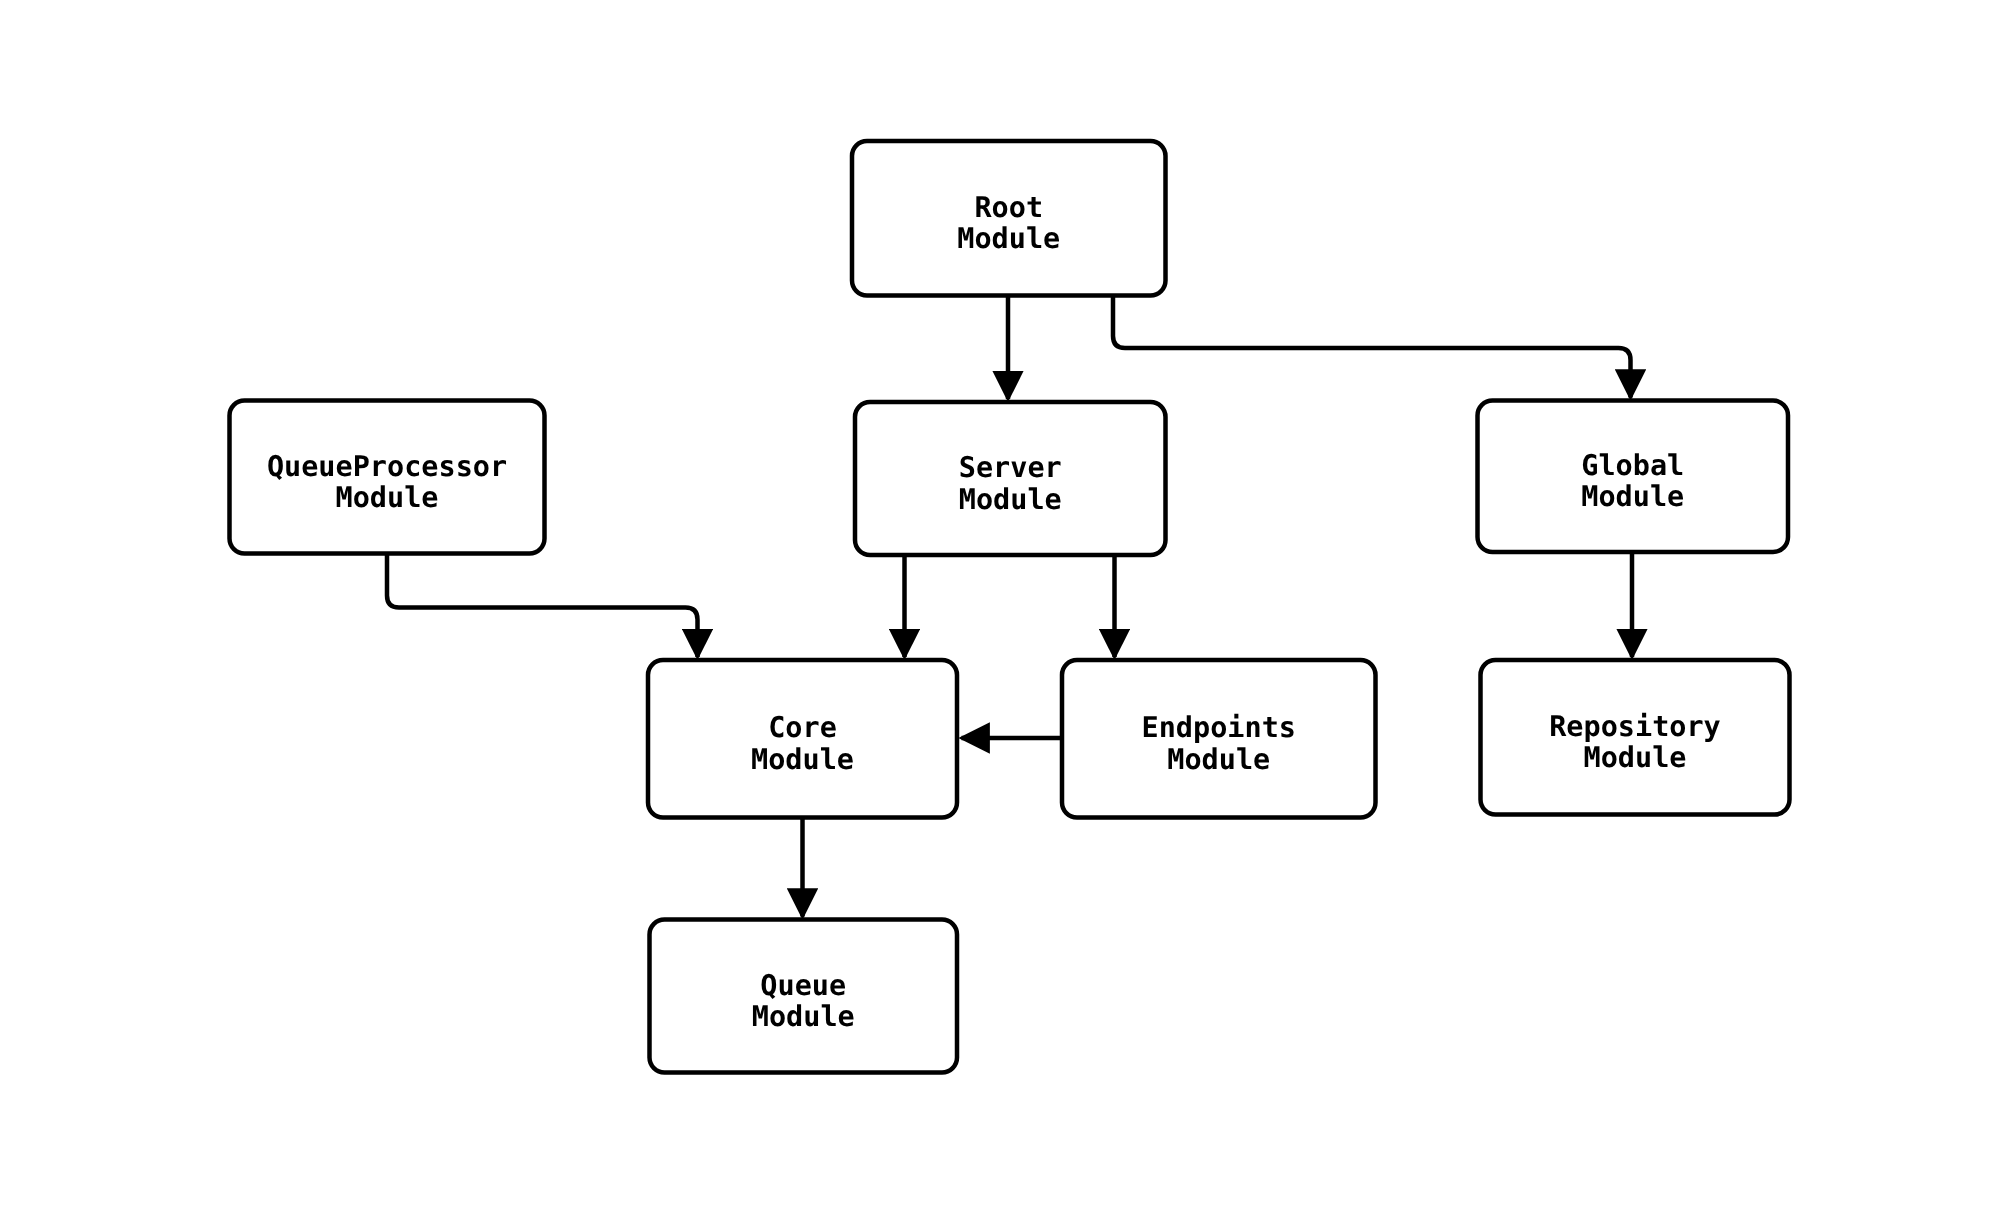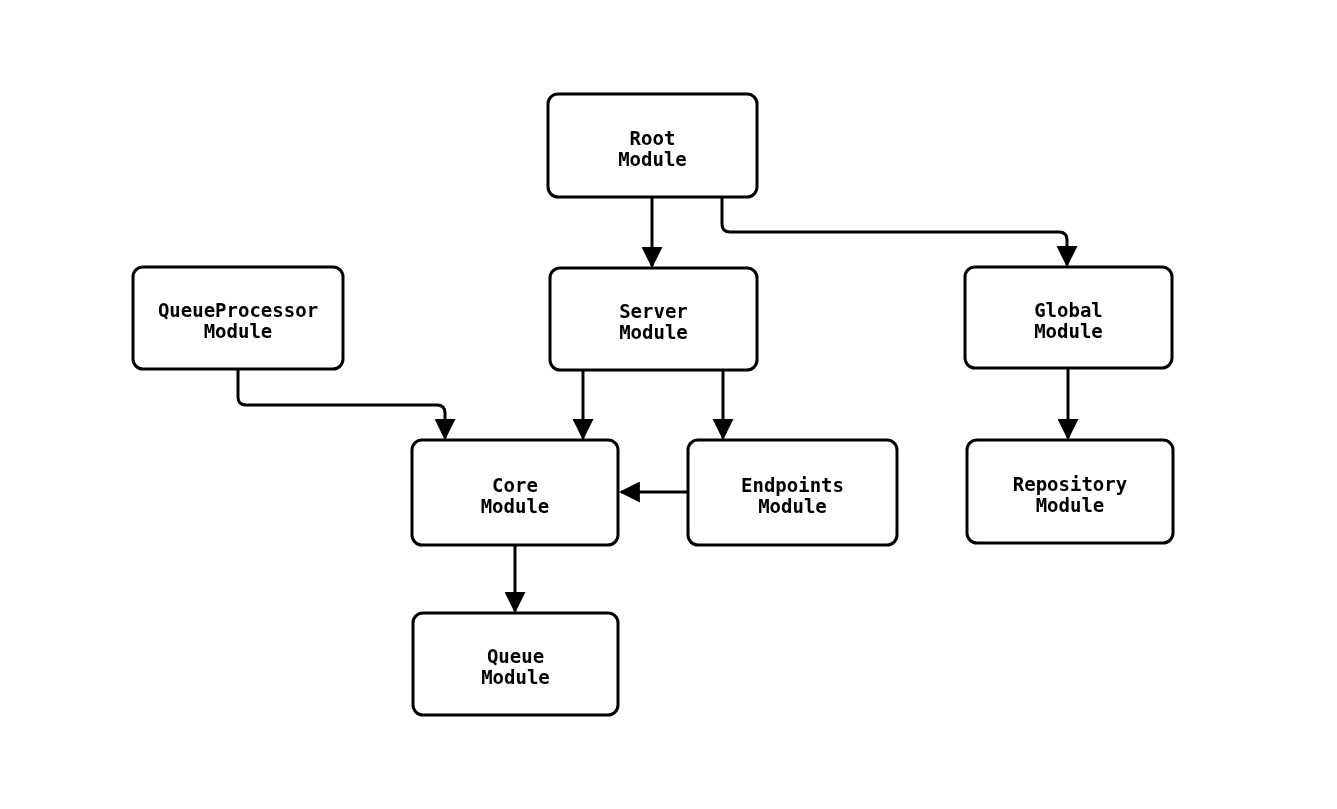--- a/index.html
+++ b/index.html
@@ -7,20 +7,21 @@
     padding: 0;
     background: var(--page-bg, #ffffff);
     width: 1337px;
     height: 809px;
     overflow: hidden;
   }
   .diagram-wrap {
     width: 1112px;
     height: 809px;
     position: relative;
+    margin-left: 20px;
   }
   svg { display: block; }
   .edge {
     fill: none;
     stroke: var(--stroke, #000000);
     stroke-width: 3;
   }
   .node-box {
     fill: var(--node-fill, #ffffff);
     stroke: var(--stroke, #000000);

